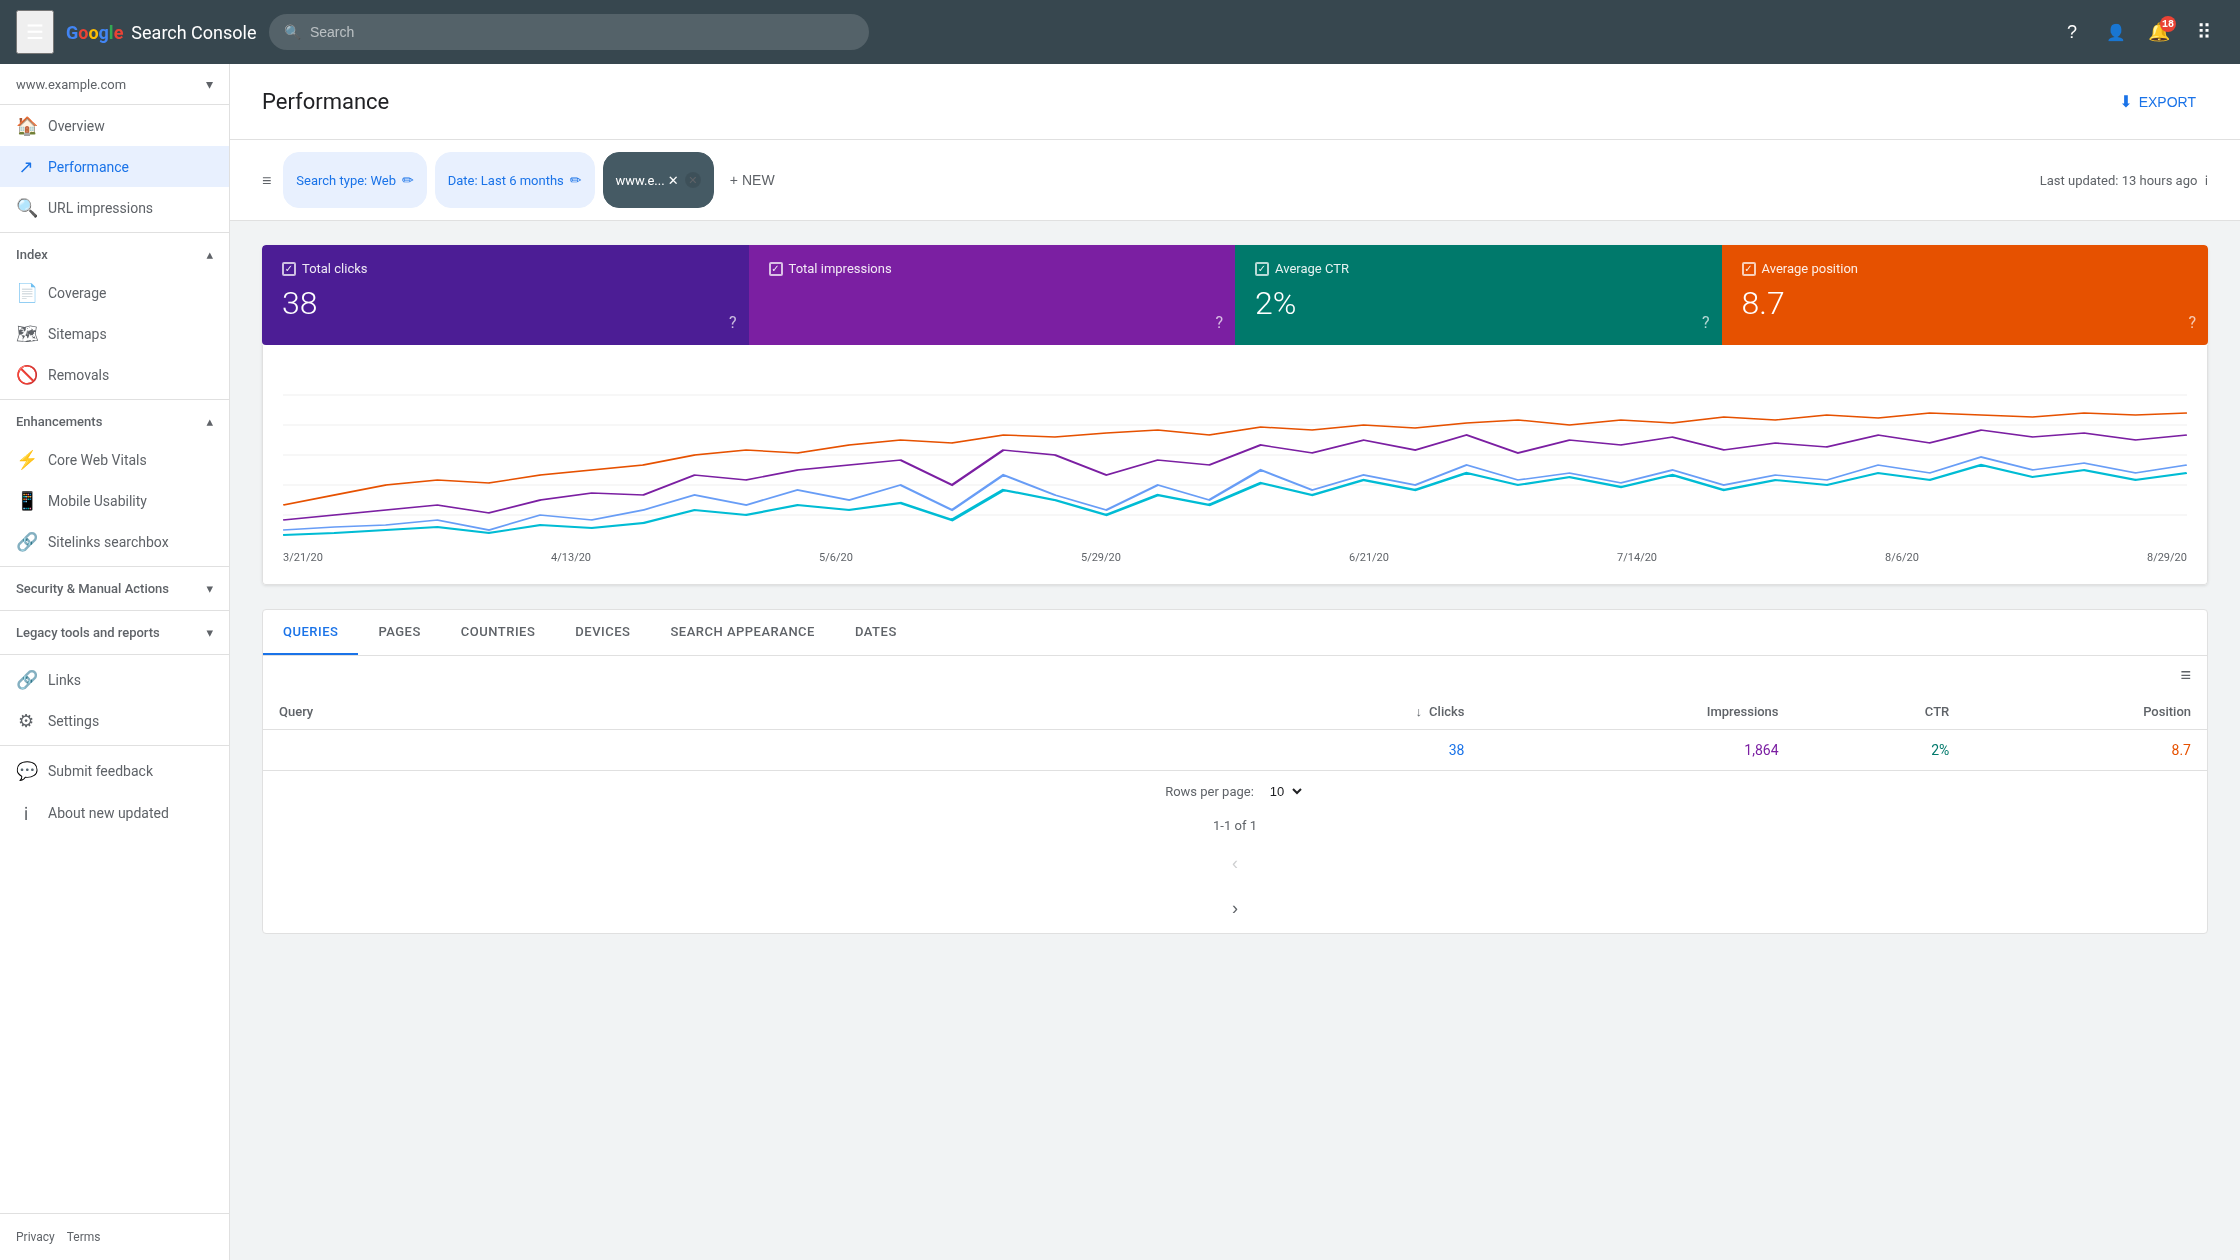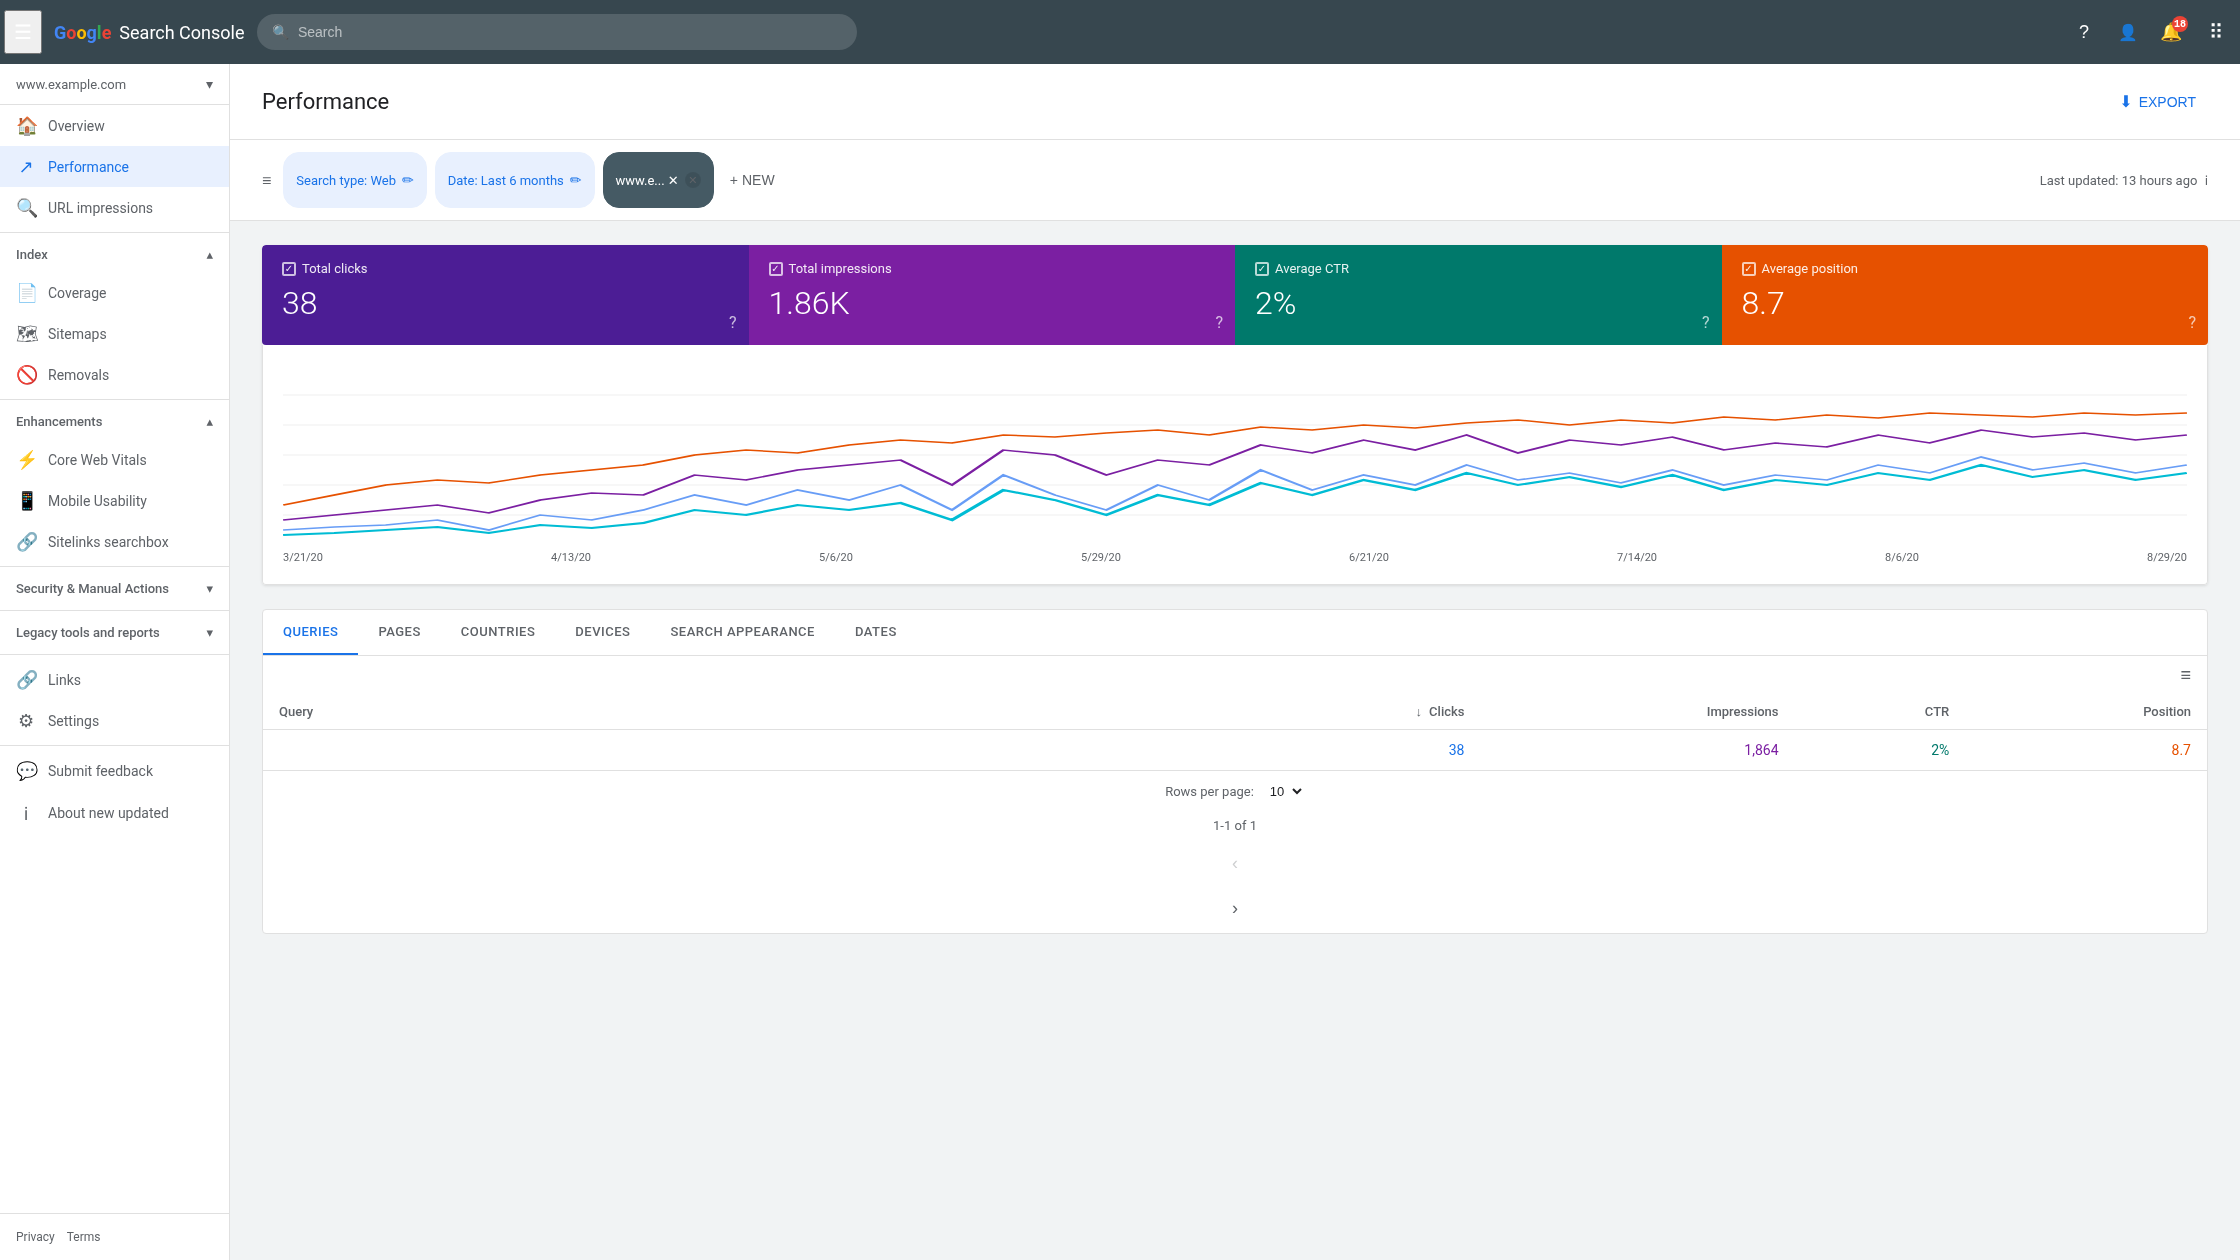--- a/index.html
+++ b/index.html
@@ -1,21 +1,21 @@
 <!DOCTYPE html>
 <html><head>
   <meta charset="utf-8">
   <style>
     * { box-sizing: border-box; margin: 0; padding: 0; }
     body { font-family: 'Roboto', Arial, sans-serif; font-size: 14px; background: #f1f3f4; color: #202124; }
 
     
     .topnav {
       display: flex; align-items: center; background: #37474f; height: 64px;
-      padding: 0 4px; gap: 12px; position: fixed; top: 0; left: 0; right: 0; z-index: 100;
+      padding: 0 16px; gap: 12px; position: fixed; top: 0; left: 0; right: 0; z-index: 100;
     }
     .topnav-menu-icon { color: #fff; font-size: 20px; cursor: pointer; padding: 8px; }
     .topnav-logo { display: flex; align-items: center; gap: 8px; color: #fff; font-size: 18px; font-weight: 400; white-space: nowrap; }
     .topnav-search {
       flex: 1; max-width: 600px; background: rgba(255,255,255,0.15); border: none; border-radius: 24px;
       padding: 10px 16px; color: #fff; font-size: 14px; display: flex; align-items: center;
     }
     .topnav-search input {
       background: transparent; border: none; outline: none; color: #fff; width: 100%; font-size: 14px;
     }
@@ -360,21 +360,20 @@
               <span>Total clicks</span>
             </div>
             <div class="metric-card-value">38</div>
             <span class="metric-card-info">?</span>
           </div>
           <div class="metric-card purple">
             <div class="metric-card-header">
               <span class="metric-checkbox checked"></span>
               <span>Total impressions</span>
             </div>
-            <div class="metric-card-value">1.86K</div>
             <span class="metric-card-info">?</span>
           </div>
           <div class="metric-card teal">
             <div class="metric-card-header">
               <span class="metric-checkbox checked"></span>
               <span>Average CTR</span>
             </div>
             <div class="metric-card-value">2%</div>
             <span class="metric-card-info">?</span>
           </div>

